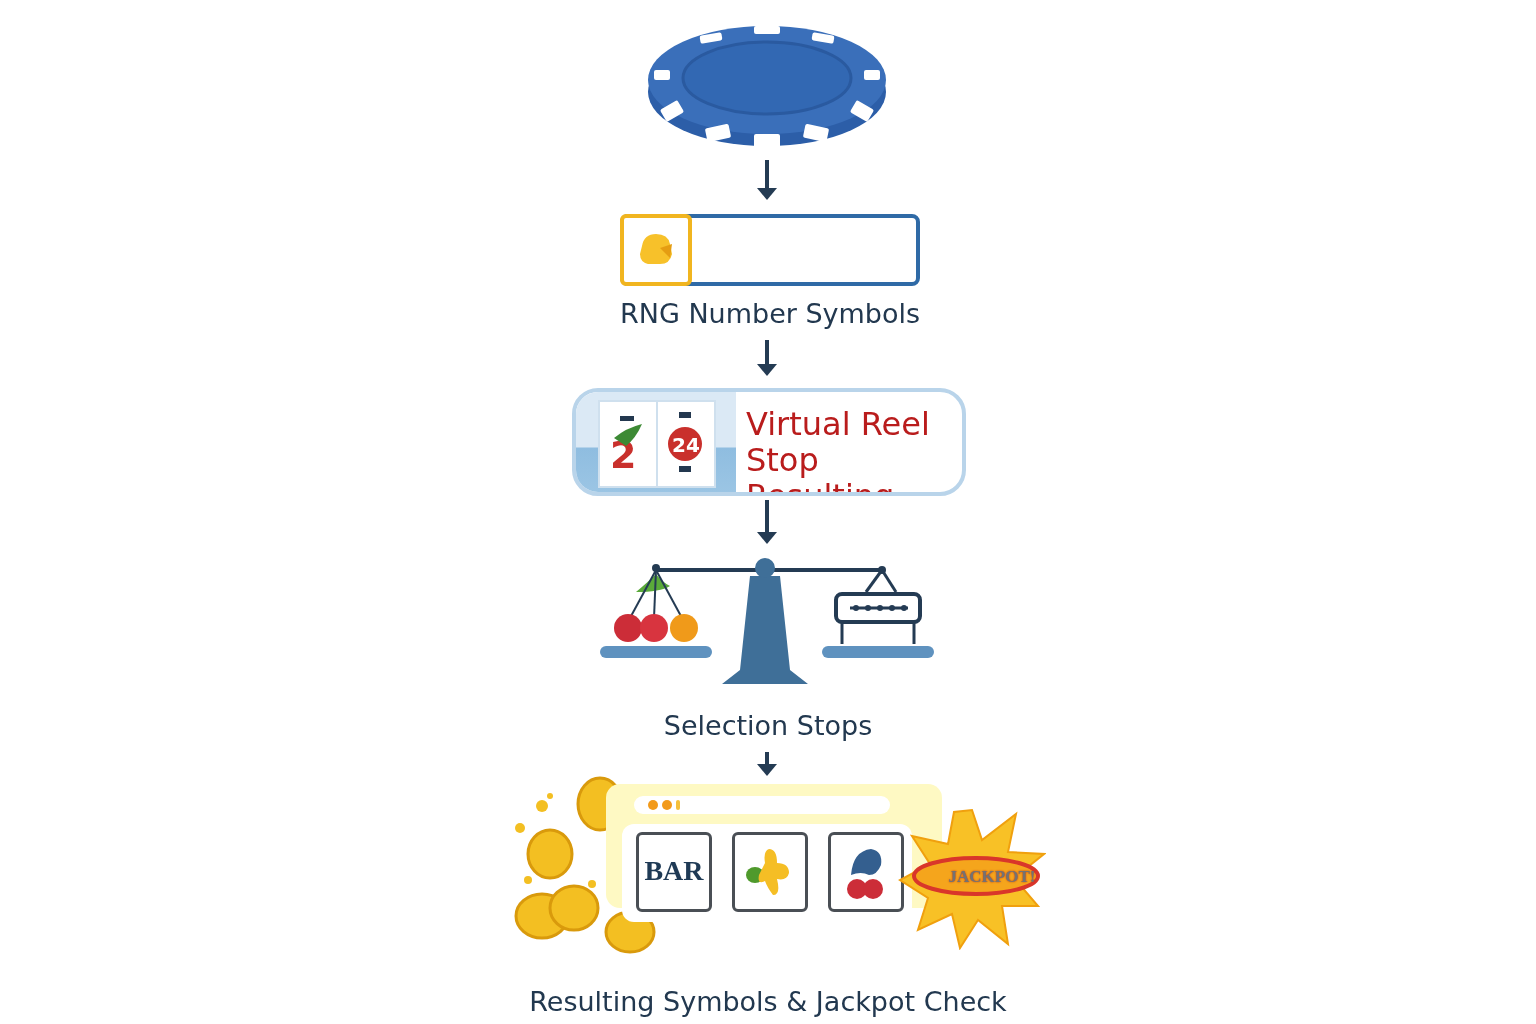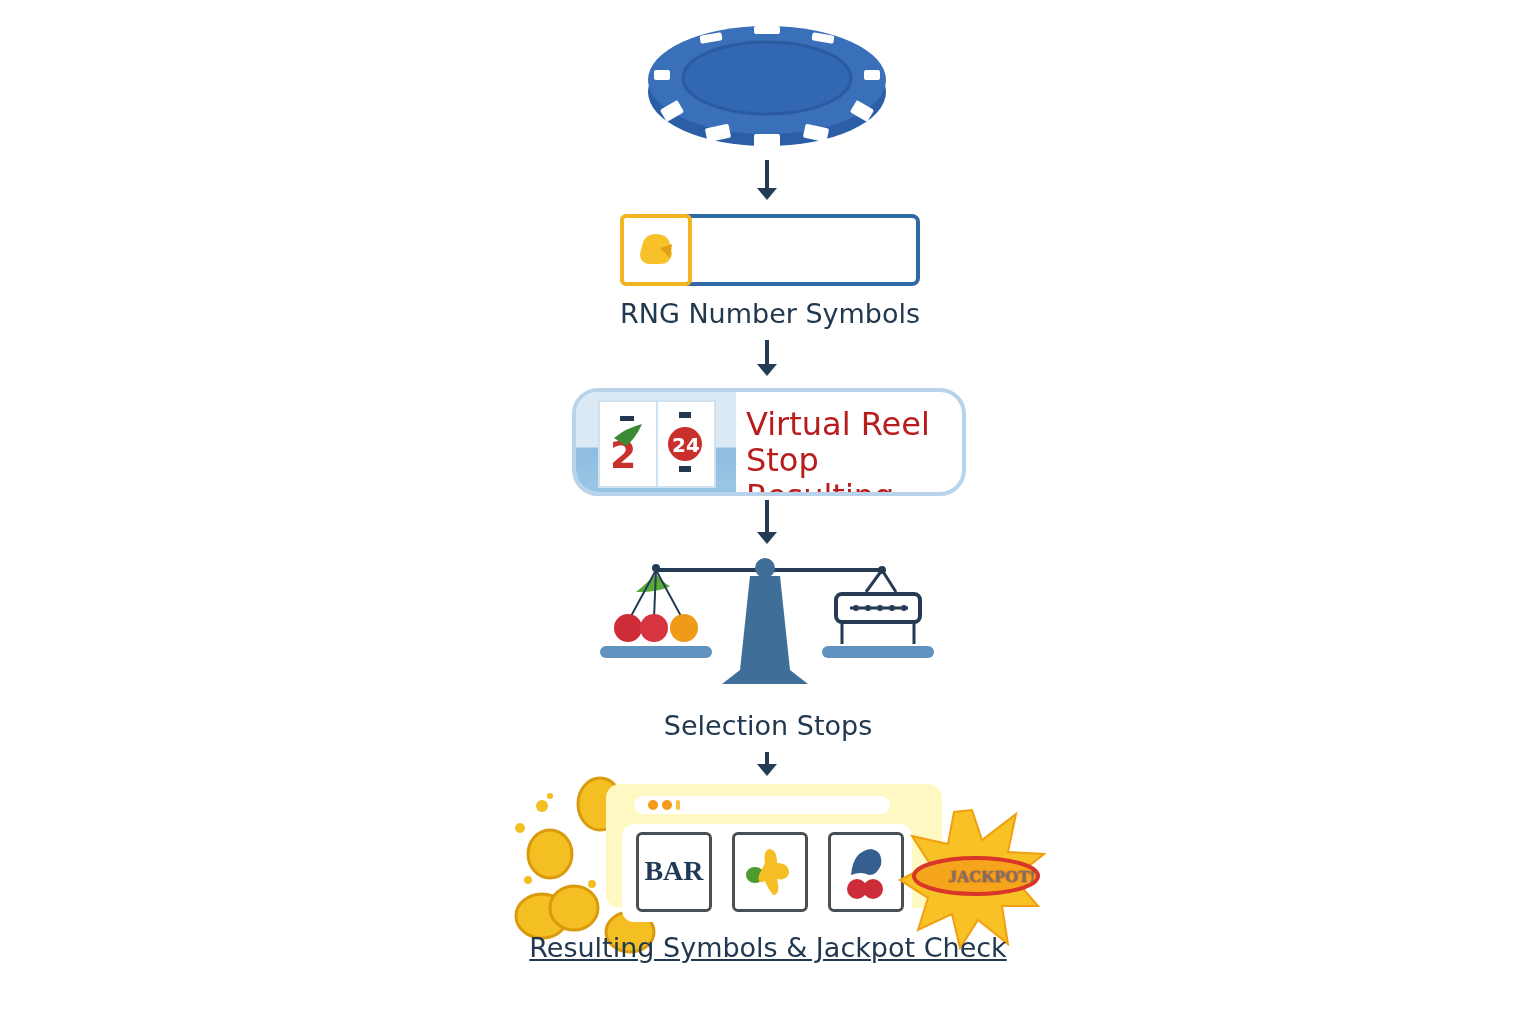--- a/index.html
+++ b/index.html
@@ -178,13 +178,13 @@
 </div>
 
 <div class="abs" style="left:898px; top:806px; width:148px; height:144px;">
   <svg width="148" height="144" viewBox="0 0 148 144">
     <polygon points="74,4 84,34 118,8 110,46 146,48 116,72 140,100 104,100 110,138 80,114 62,142 54,108 20,124 30,92 2,74 32,58 14,30 50,38 56,6" fill="#f8c126" stroke="#f0a00e" stroke-width="2"></polygon>
     <ellipse cx="78" cy="70" rx="62" ry="18" fill="#f5a51c" stroke="#d9362a" stroke-width="4"></ellipse>
   </svg>
   <div style="position:absolute;left:14px;width:128px;top:61px;text-align:center;font-family:'Liberation Serif',serif;font-weight:bold;font-size:17px;color:#737373;text-shadow:0 0 2px #b3261e;margin-left:16px;">JACKPOT!</div>
 </div>
 
-<div class="label" style="left:468px; width:600px; top:932px;text-decoration:underline;">Resulting Symbols &amp; Jackpot Check</div>
+<div class="label" style="left:468px; width:600px; top:986px;">Resulting Symbols &amp; Jackpot Check</div>
 
 </body></html>

